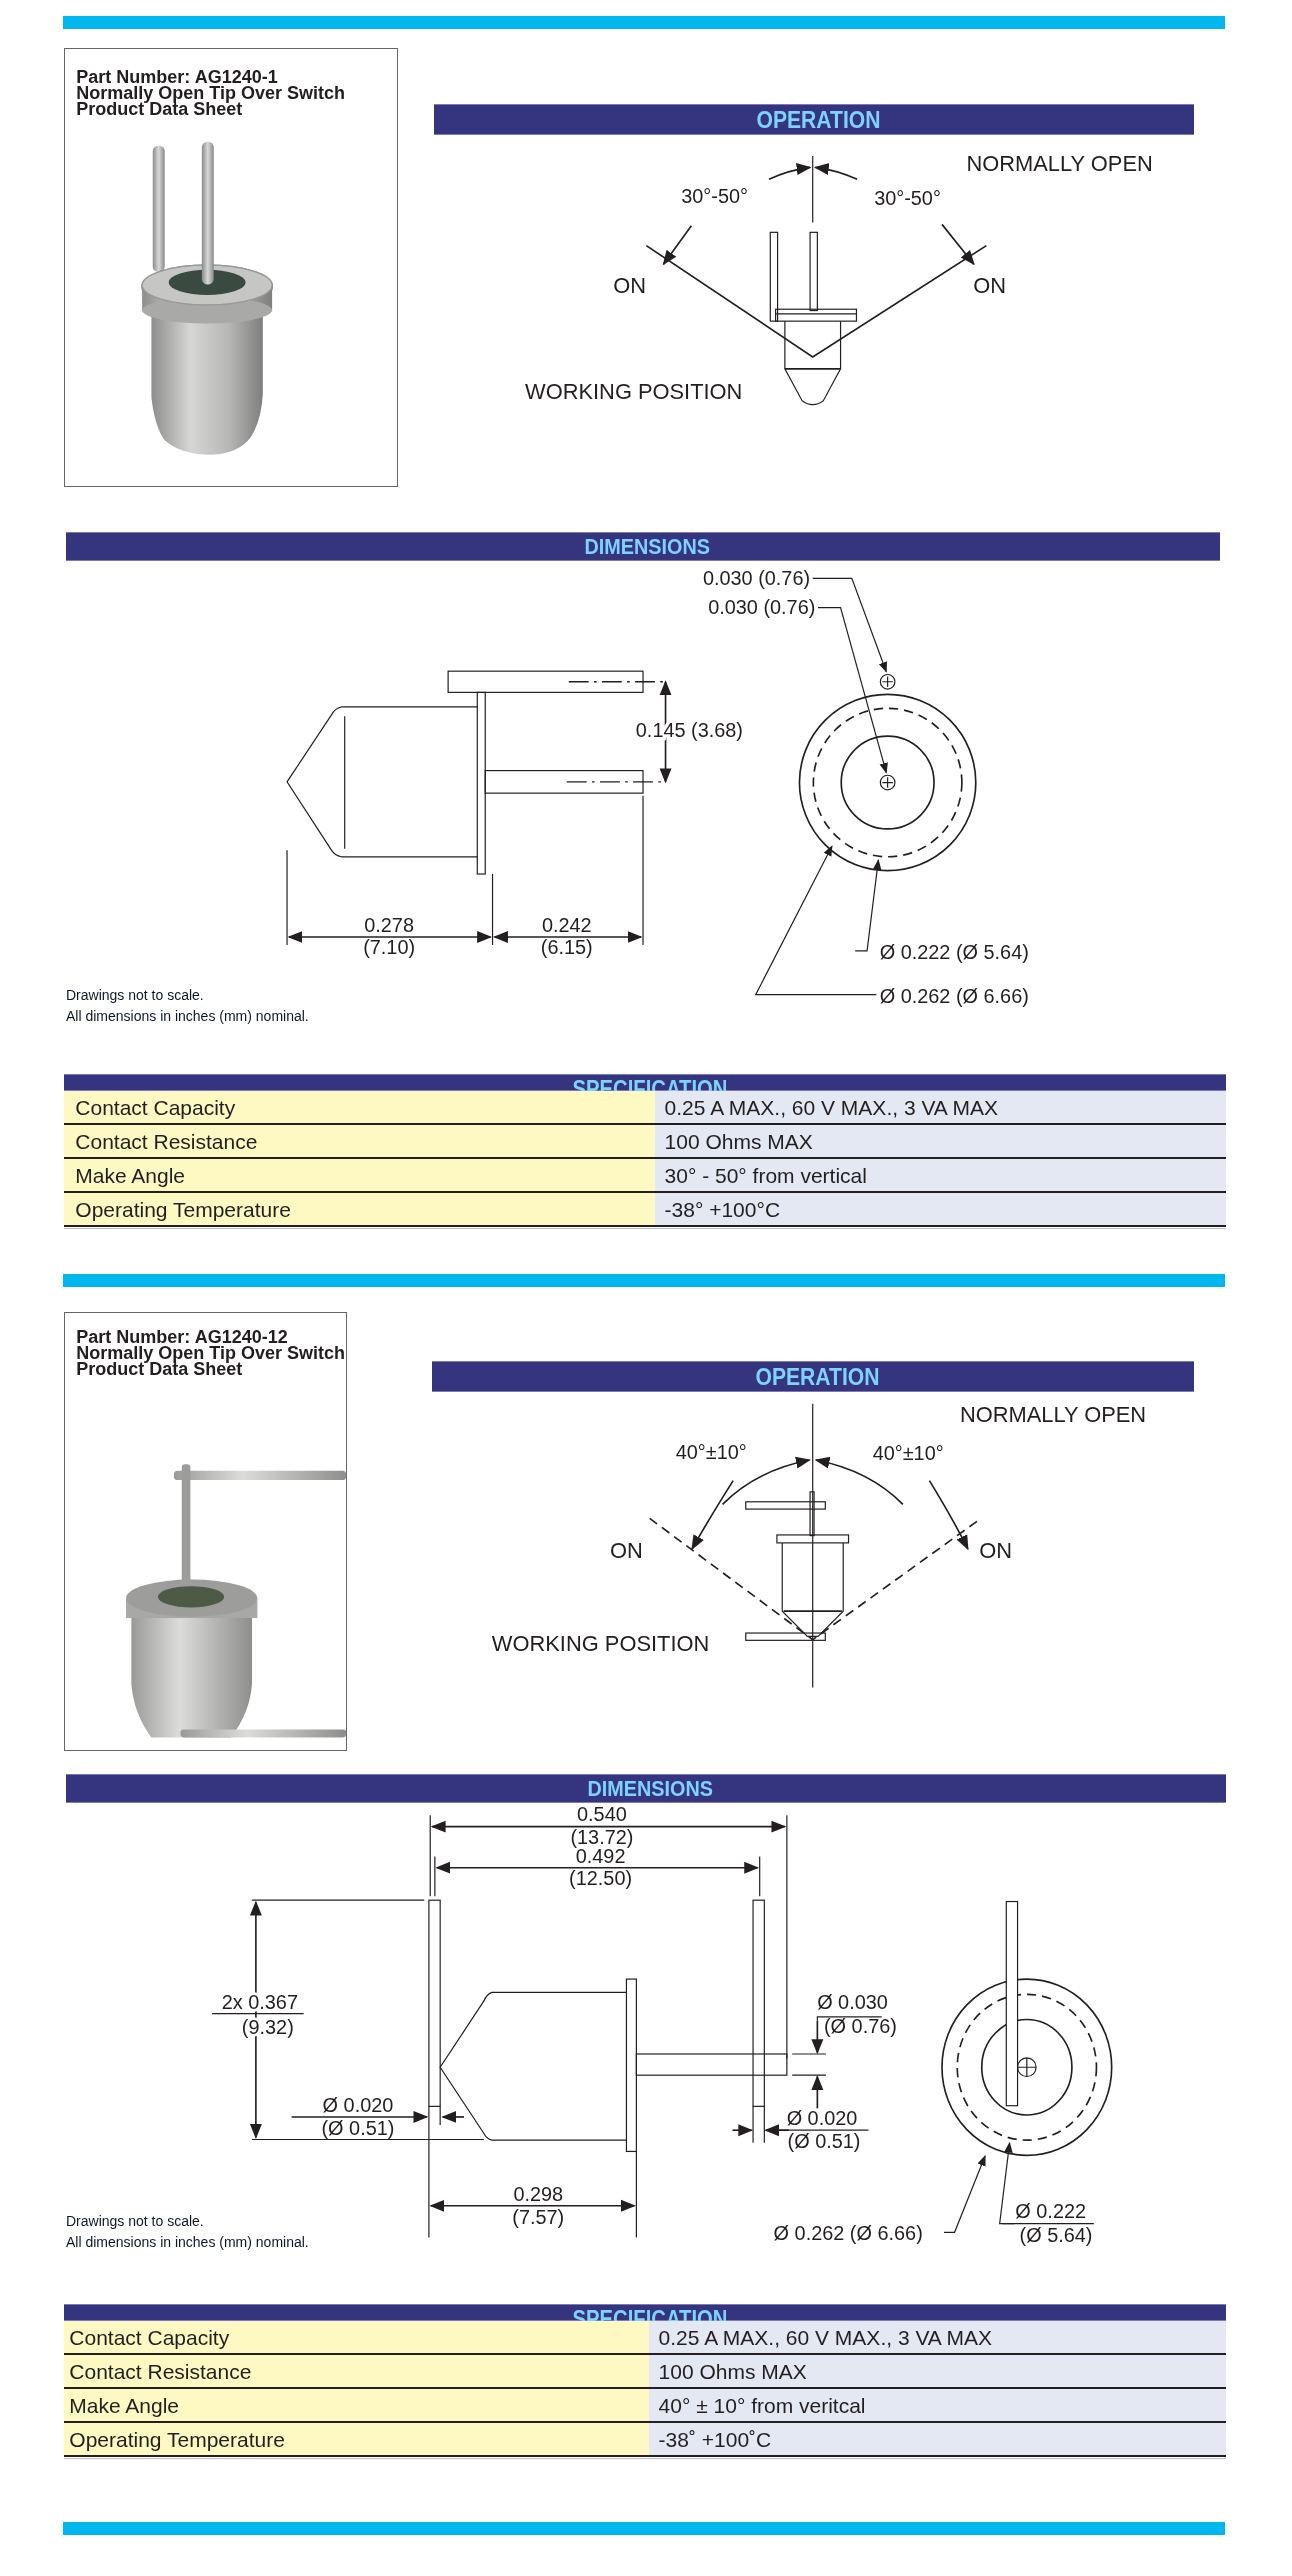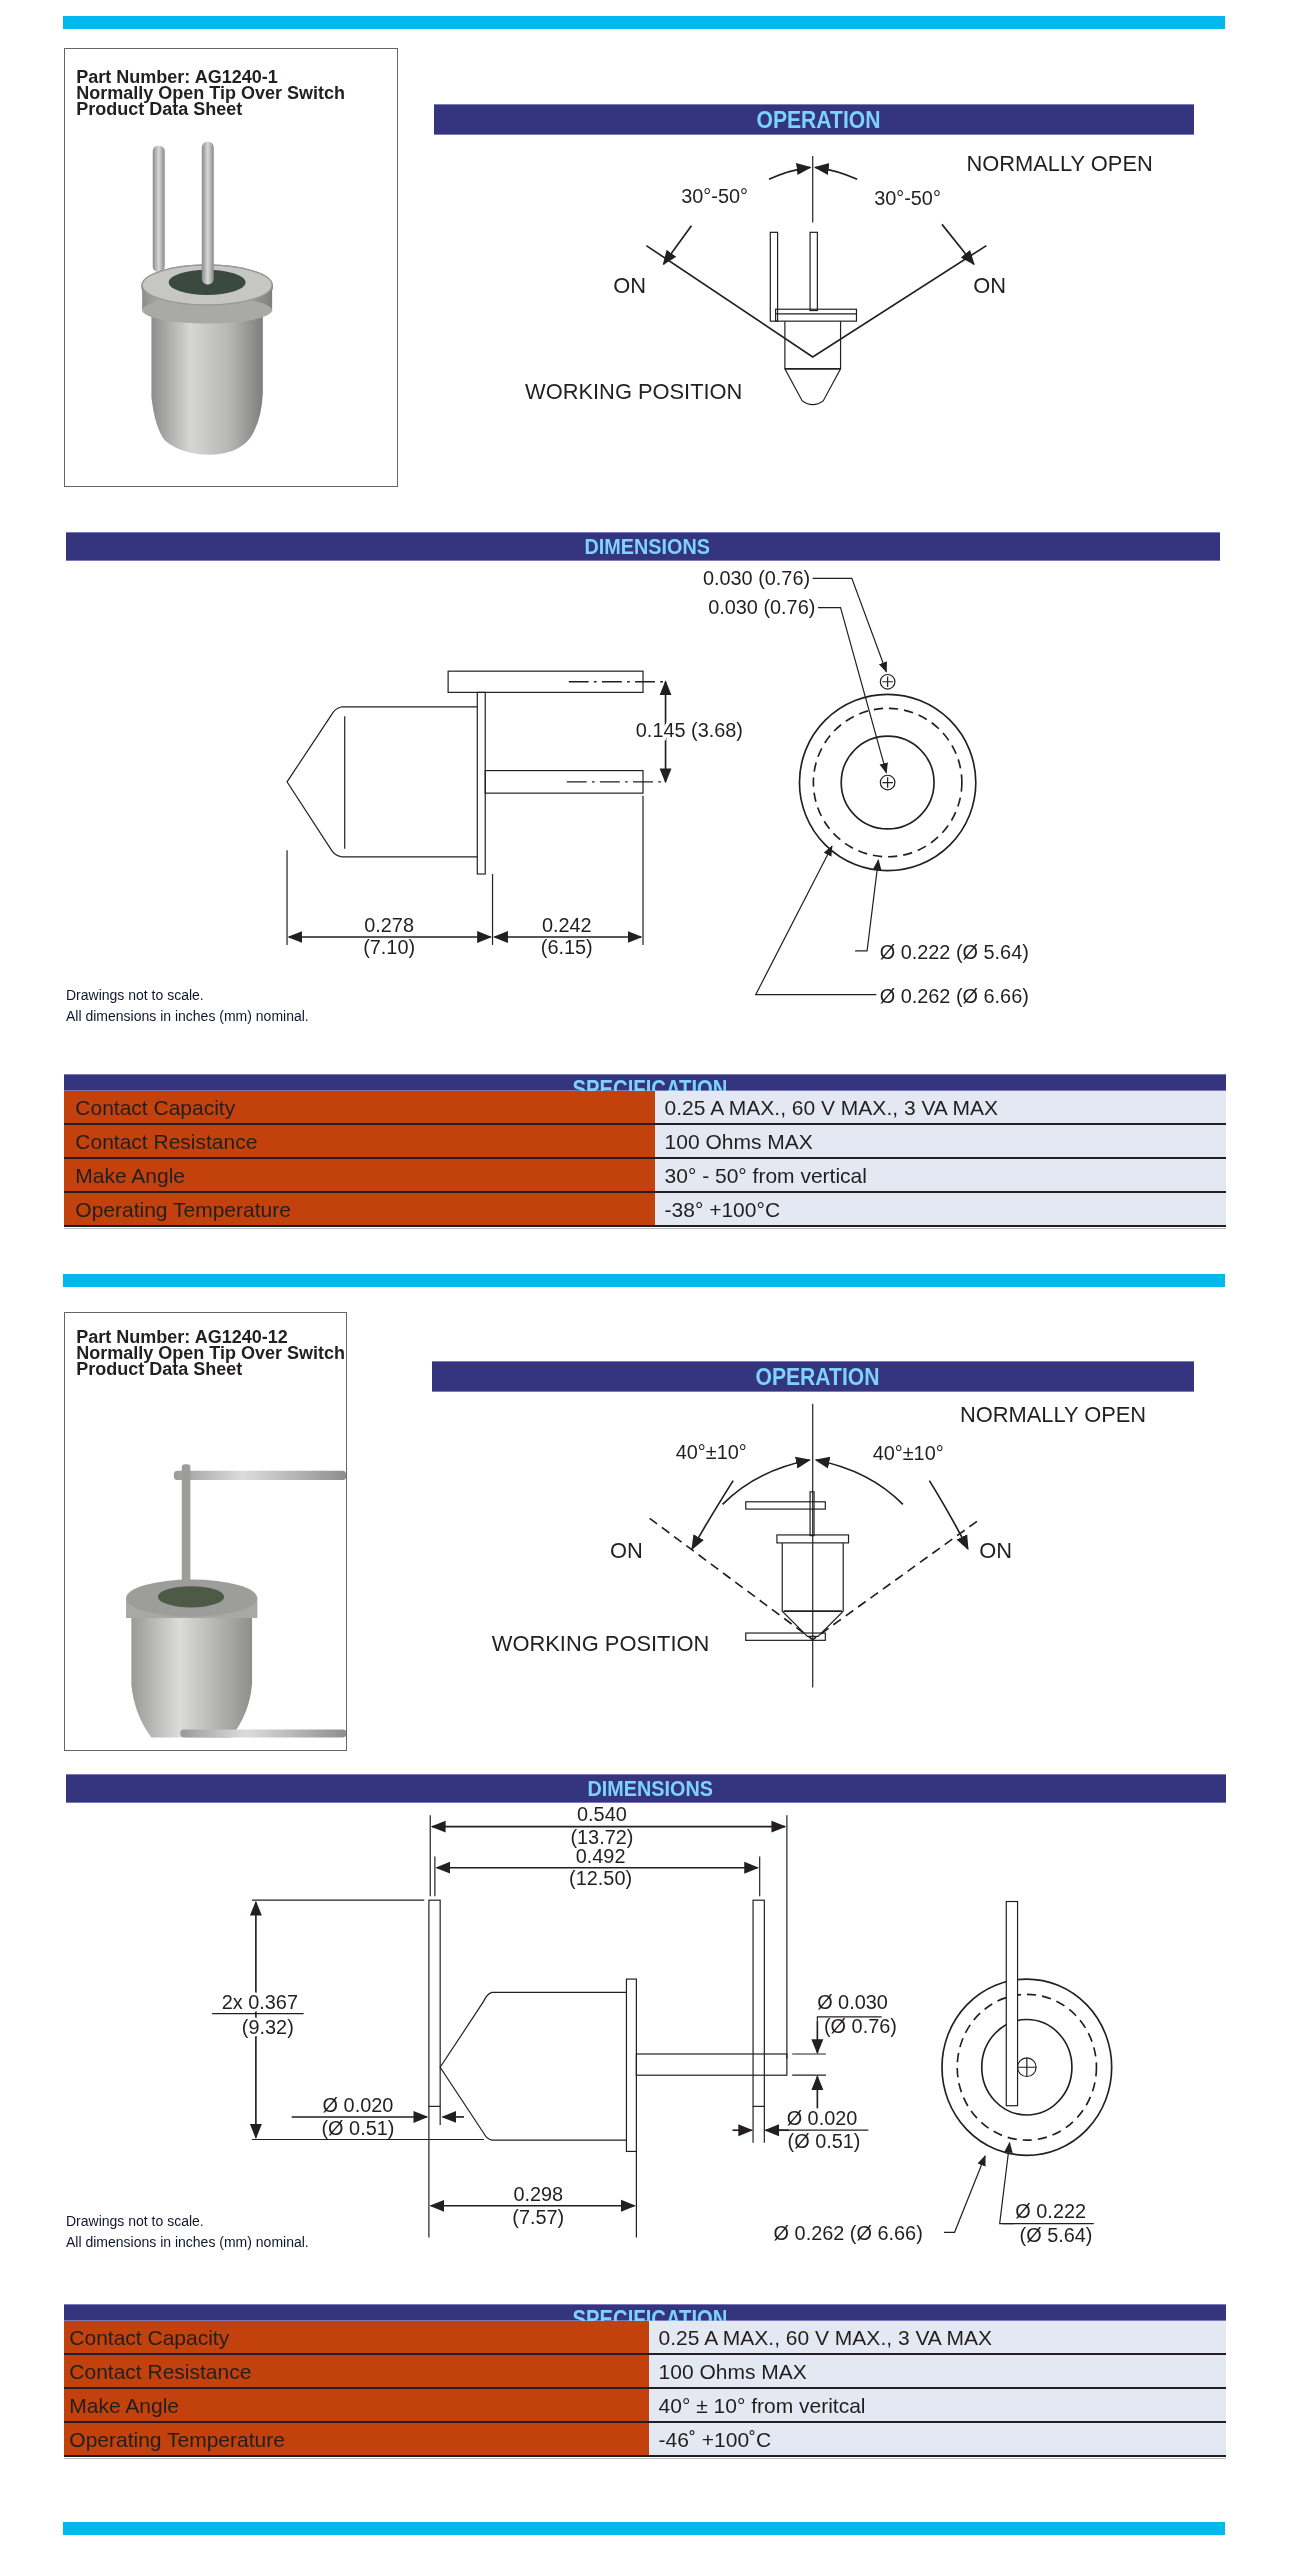--- a/index.html
+++ b/index.html
@@ -8,21 +8,21 @@
   .hdr{position:absolute;background:#35357f;border-top:0.7px solid #7a7ab8;border-bottom:1.3px solid #7a7ab8;color:#7dd3fc;font-weight:bold;text-align:center;box-sizing:border-box;padding-left:9px;}
   .hdr span{display:inline-block;transform:scaleX(0.88);}
   .photo-box{position:absolute;border:1.3px solid #666;box-sizing:border-box;background:#fff;}
   .photo-title{position:absolute;left:11.3px;top:20px;font-weight:bold;font-size:18px;line-height:16px;color:#231f20;}
   .photo-title div{white-space:nowrap;}
   .photo-svg{position:absolute;left:0;top:0;}
   .spec{position:absolute;left:64px;width:1162px;}
   .spec .hdr{position:relative;left:0;top:0;width:100%;height:17px;line-height:29px;font-size:23px;}
   .spec-row{display:flex;height:34px;border-bottom:2.7px solid #231f20;box-sizing:border-box;position:relative;}
   .spec-row::after{content:"";position:absolute;left:0;right:0;bottom:-4px;height:1.3px;background:#b8bcc8;}
-  .spec-label{width:580px;padding-left:11.3px;font-size:21px;line-height:33px;background:#c2410c;white-space:nowrap;}
+  .spec-label{width:580px;padding-left:11.3px;font-size:21px;line-height:33px;background:#fef9c3;white-space:nowrap;}
   .spec-value{flex:1;padding-left:9.3px;font-size:21px;line-height:33px;background:#e4e8f2;white-space:nowrap;}
   .note{position:absolute;left:66px;font-size:14px;line-height:21px;color:#0f172a;}
   svg text{font-family:"Liberation Sans",sans-serif;fill:#231f20;}
   .ln{stroke:#231f20;stroke-width:2.5;fill:none;}
   .thin{stroke:#231f20;stroke-width:1.8;fill:none;}
   .dash{stroke:#231f20;stroke-width:2.5;fill:none;stroke-dasharray:14 9;}
   .cl{stroke:#231f20;stroke-width:2;fill:none;stroke-dasharray:30 8 4 8;}
   .t{font-size:30px;}
   .tb{font-size:33px;}
 </style>
@@ -135,21 +135,21 @@
   <div class="spec-row">
       <div class="spec-label" style="padding-left:5.3px;">Contact Resistance</div>
       <div class="spec-value">100 Ohms MAX</div>
     </div>
   <div class="spec-row">
       <div class="spec-label" style="padding-left:5.3px;">Make Angle</div>
       <div class="spec-value">40° ± 10° from veritcal</div>
     </div>
   <div class="spec-row">
       <div class="spec-label" style="padding-left:5.3px;">Operating Temperature</div>
-      <div class="spec-value">-46˚ +100˚C</div>
+      <div class="spec-value">-38˚ +100˚C</div>
     </div>
 </div>
 
 <svg width="1292" height="2576" viewBox="0 0 1949 3885" style="position:absolute;left:0;top:0;pointer-events:none;">
   <defs>
     <marker id="arr" viewBox="0 0 10 10" refX="9" refY="5" markerWidth="9" markerHeight="9" orient="auto-start-reverse">
       <path d="M0,1 L10,5 L0,9 Z" fill="#231f20"></path>
     </marker>
   </defs>
 

